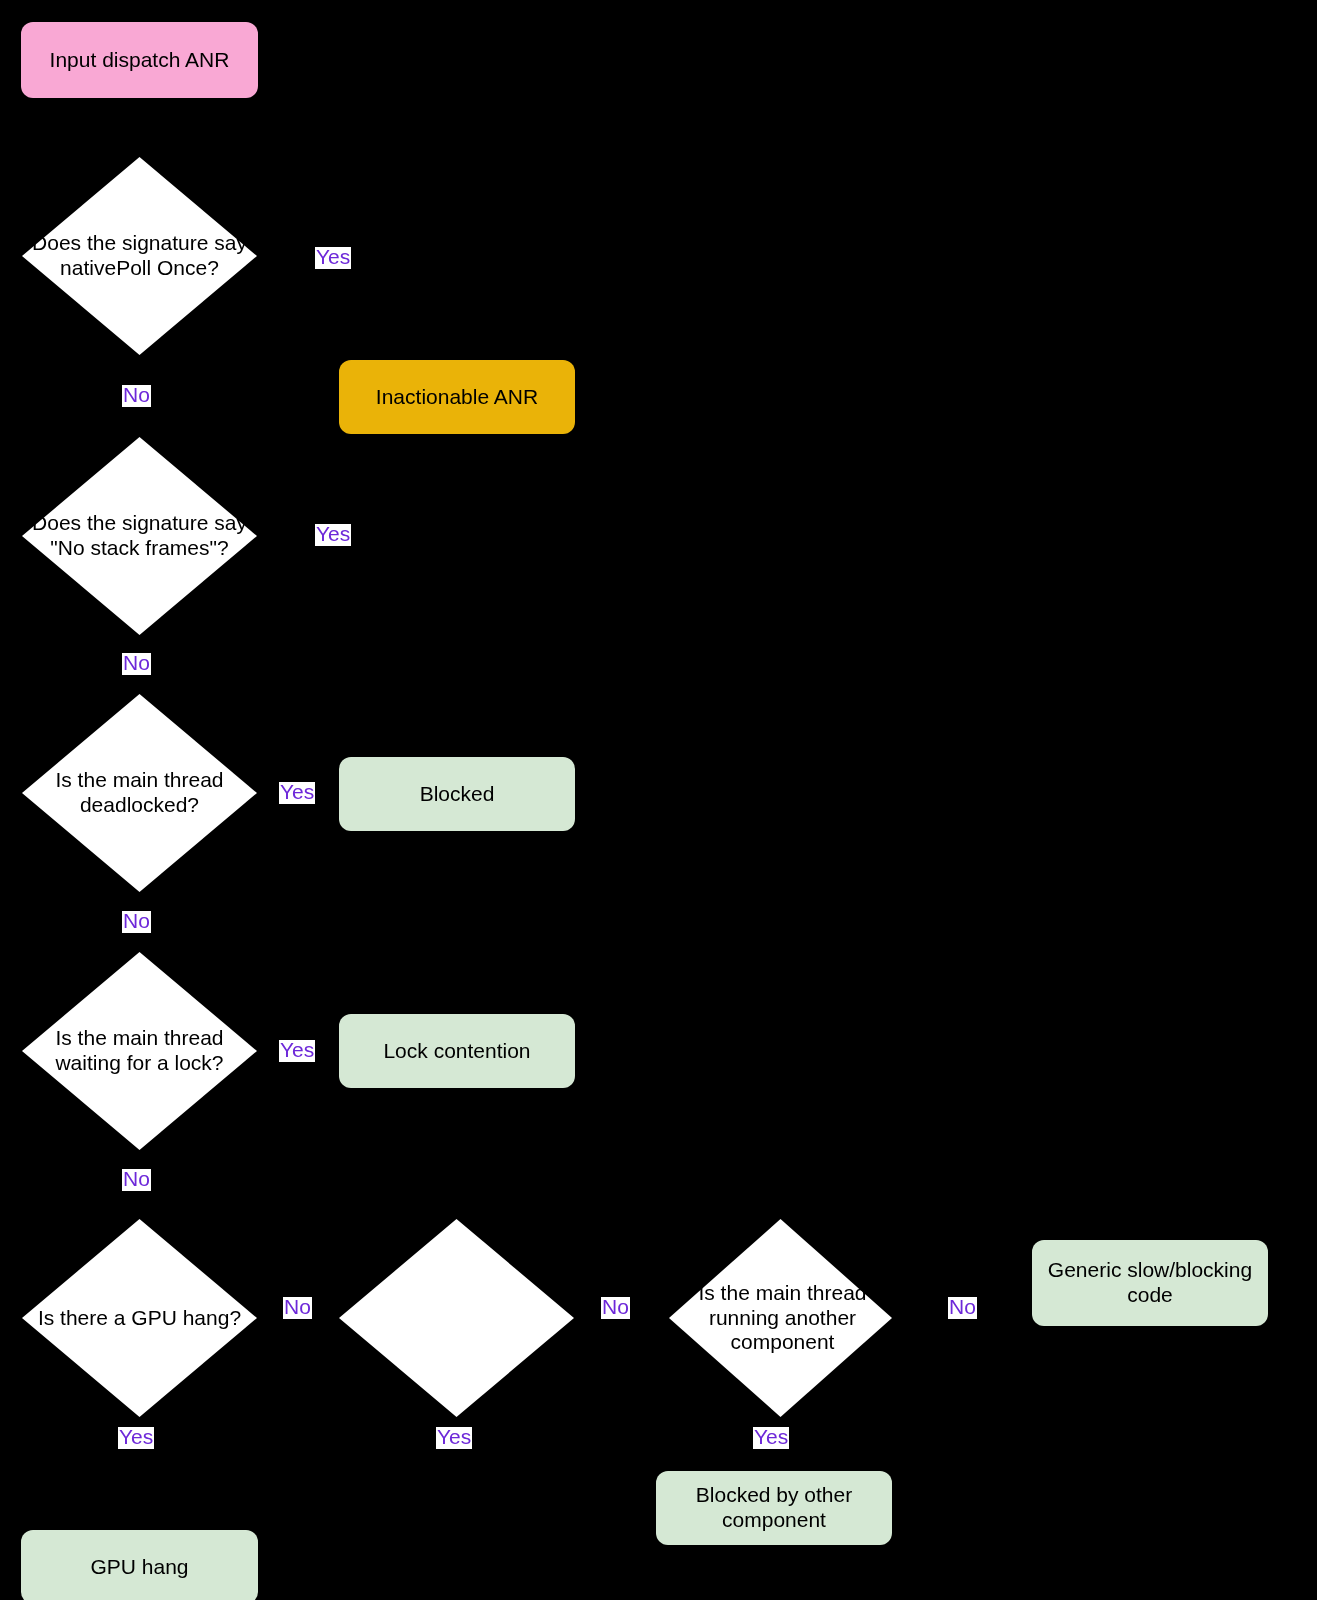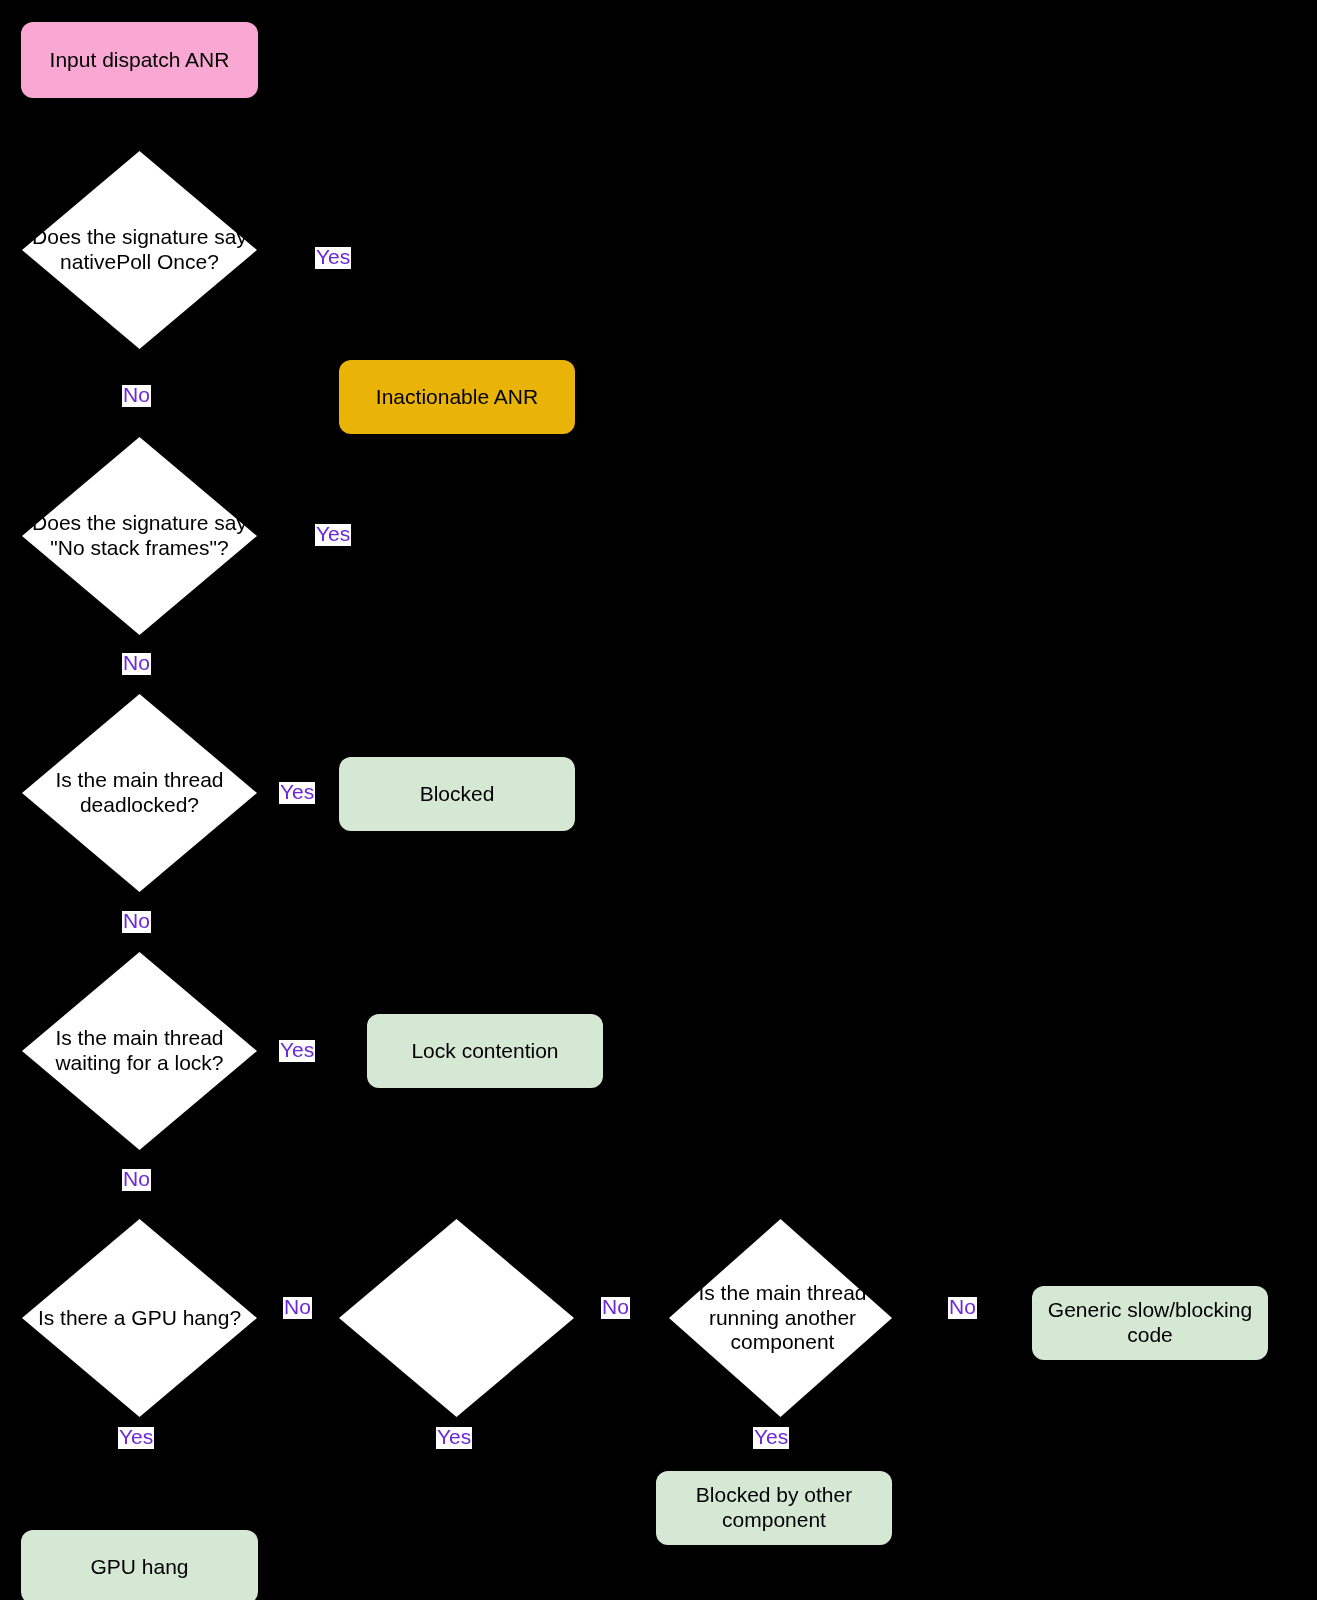--- a/index.html
+++ b/index.html
@@ -155,21 +155,21 @@
   <div class="edge h" style="left:892px; top:1309px; width:132px;"></div>
   <div class="arrowhead right" style="left:1023px; top:1304px;"></div>
 
   <div class="edge v" style="left:773px; top:1420px; height:44px;"></div>
   <div class="arrowhead down" style="left:768px; top:1463px;"></div>
 
   <div class="node rect start" style="left:21px; top:22px; width:237px; height:76px;">
     <span>Input dispatch ANR</span>
   </div>
 
-  <div class="node diamond" style="left:22px; top:151px; width:235px; height:198px;">
+  <div class="node diamond" style="left:22px; top:157px; width:235px; height:198px;">
     <div class="shape"></div>
     <span class="dlabel narrow">Does the signature say nativePoll Once?</span>
   </div>
 
   <div class="node rect bad" style="left:339px; top:360px; width:236px; height:74px;">
     <span>Inactionable ANR</span>
   </div>
 
   <div class="node diamond" style="left:22px; top:437px; width:235px; height:198px;">
     <div class="shape"></div>
@@ -183,39 +183,39 @@
 
   <div class="node rect good" style="left:339px; top:757px; width:236px; height:74px;">
     <span>Blocked</span>
   </div>
 
   <div class="node diamond" style="left:22px; top:952px; width:235px; height:198px;">
     <div class="shape"></div>
     <span class="dlabel narrow">Is the main thread waiting for a lock?</span>
   </div>
 
-  <div class="node rect good" style="left:339px; top:1014px; width:236px; height:74px;margin-left:28px;">
+  <div class="node rect good" style="left:339px; top:1014px; width:236px; height:74px;">
     <span>Lock contention</span>
   </div>
 
   <div class="node diamond" style="left:22px; top:1219px; width:235px; height:198px;">
     <div class="shape"></div>
     <span class="dlabel narrow">Is there a GPU hang?</span>
   </div>
 
   <div class="node diamond" style="left:339px; top:1219px; width:235px; height:198px;">
     <div class="shape"></div>
   </div>
 
   <div class="node diamond" style="left:669px; top:1219px; width:223px; height:198px;">
     <div class="shape"></div>
     <span class="dlabel overflow" style="width:118%; margin-left:4px;">Is the main thread running another component</span>
   </div>
 
-  <div class="node rect good" style="left:1032px; top:1286px; width:236px; height:74px;">
+  <div class="node rect good" style="left:1032px; top:1240px; width:236px; height:86px;">
     <span>Generic slow/blocking code</span>
   </div>
 
   <div class="node rect good" style="left:21px; top:1530px; width:237px; height:74px;">
     <span>GPU hang</span>
   </div>
 
 
   <div class="node rect good" style="left:656px; top:1471px; width:236px; height:74px;">
     <span>Blocked by other component</span>

